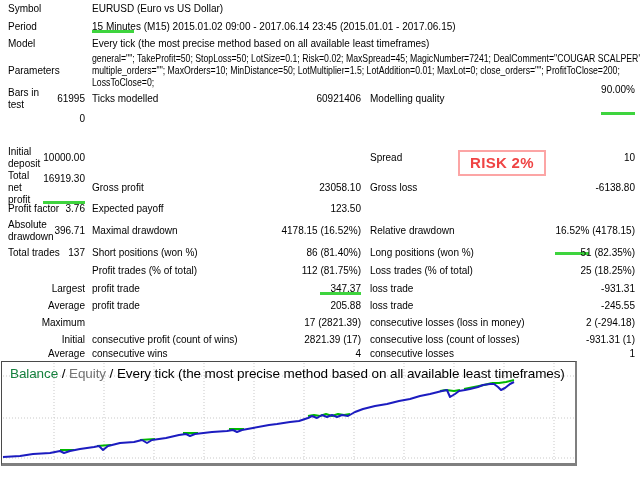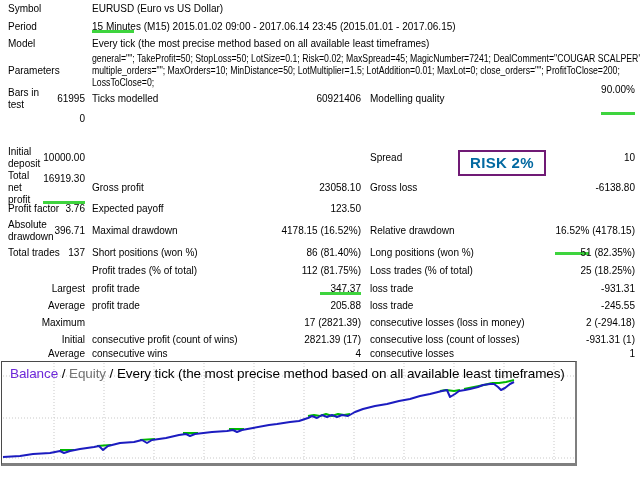--- a/index.html
+++ b/index.html
@@ -9,30 +9,30 @@
   .grp{position:absolute;top:0;height:100%;display:flex;justify-content:space-between;align-items:center;}
   .g1{left:8px;width:77px;}
   .g2{left:92px;width:269px;}
   .g3{left:370px;width:265px;}
   .gw{left:92px;width:546px;justify-content:flex-start;}
   .lbl{text-align:left;}
   .val{text-align:right;white-space:nowrap;margin-left:auto;}
   .wraplbl{max-width:60px;}
   .u{border-bottom:3px solid #3ed43e;padding-bottom:16px;}
   .params div{white-space:nowrap;transform:scaleX(0.87);transform-origin:0 50%;}
-  .risk{position:absolute;left:458px;top:150px;width:84px;height:22px;border:2px solid #701a75;
-        color:#0369a1;font-weight:bold;font-size:15px;letter-spacing:.3px;
+  .risk{position:absolute;left:458px;top:150px;width:84px;height:22px;border:2px solid #fca5a5;
+        color:#ef4444;font-weight:bold;font-size:15px;letter-spacing:.3px;
         display:flex;align-items:center;justify-content:center;}
   .chart{position:absolute;left:1px;top:361px;width:576px;height:105px;background:#fff;box-sizing:border-box;
          border-top:1px solid #4a4a4a;border-left:1px solid #4a4a4a;
          border-right:2px solid #7f7f7f;border-bottom:3px solid #7f7f7f;}
   .chart svg{position:absolute;left:0;top:0;}
   .ctitle{position:absolute;left:8px;top:3px;right:1px;white-space:nowrap;overflow:hidden;
           font-size:13.5px;line-height:17px;letter-spacing:-0.1px;}
-  .t-bal{color:#6d28d9;} .t-eq{color:#737373;}
+  .t-bal{color:#15803d;} .t-eq{color:#737373;}
 </style>
 </head>
 <body>
 
 <div class="page">
 
   <div class="row" style="top:2px;height:14px">
     <div class="grp g1">
         <span class="lbl">Symbol</span>
       </div>

